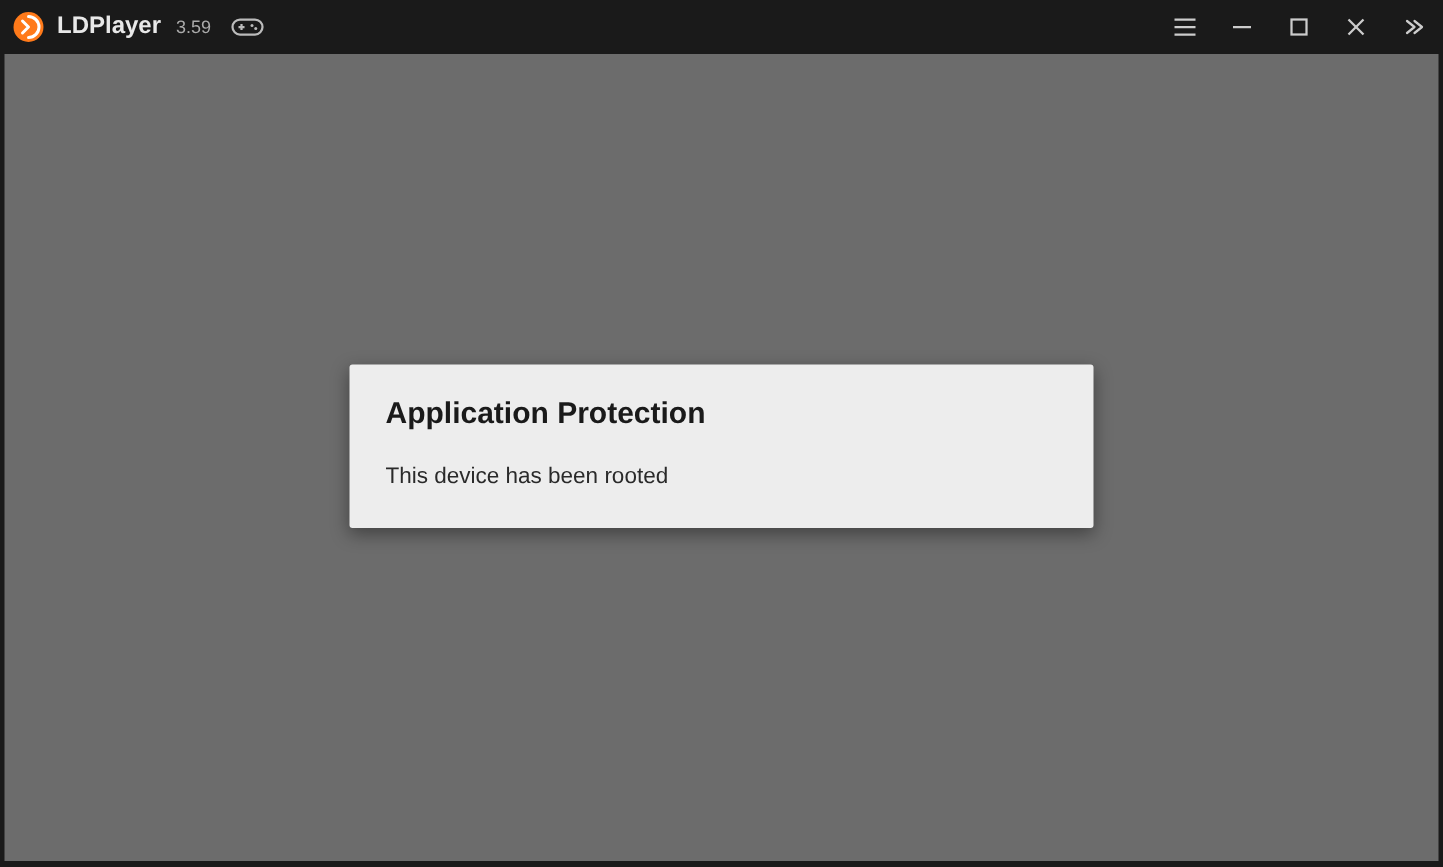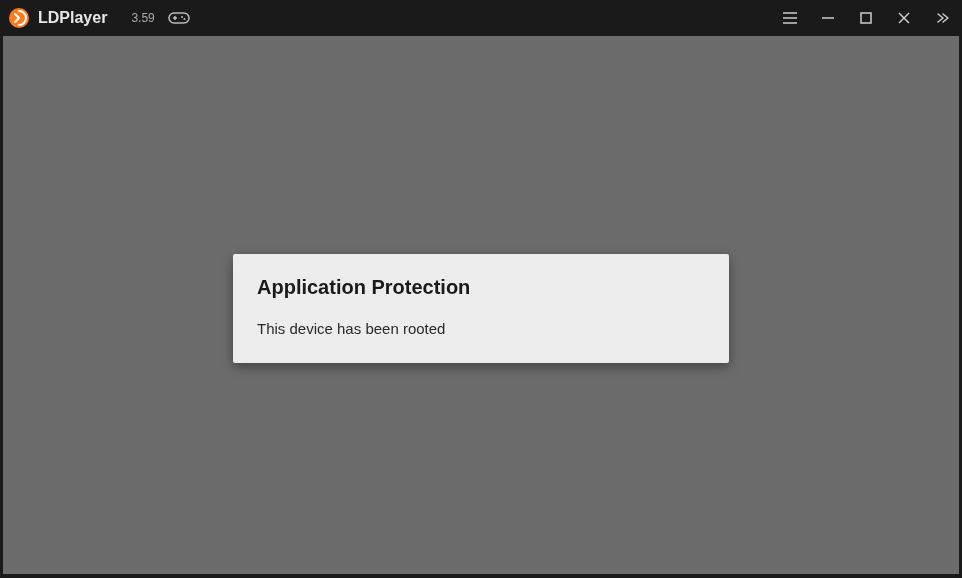--- a/index.html
+++ b/index.html
@@ -36,21 +36,21 @@
       justify-content: center;
     }
     .app-title {
       color: #e8e8e8;
       font-size: 16px;
       font-weight: 700;
     }
     .app-version {
       color: #aaa;
       font-size: 12px;
-      margin-left: 16px;
+      margin-left: 2px;
     }
     .controller-icon {
       margin-left: 4px;
       display: flex;
       align-items: center;
     }
     .titlebar-right {
       display: flex;
       align-items: center;
       gap: 14px;
@@ -73,21 +73,20 @@
     }
     .dialog {
       position: absolute;
       left: 230px;
       top: 207px;
       width: 496px;
       background: #ededed;
       border-radius: 2px;
       box-shadow: 0 4px 12px rgba(0,0,0,0.4);
       padding: 22px 24px 24px 24px;
-      margin-top: 11px;
     }
     .dialog-title {
       color: #1a1a1a;
       font-size: 20px;
       font-weight: bold;
       margin-bottom: 20px;
     }
     .dialog-message {
       color: #2a2a2a;
       font-size: 15px;

